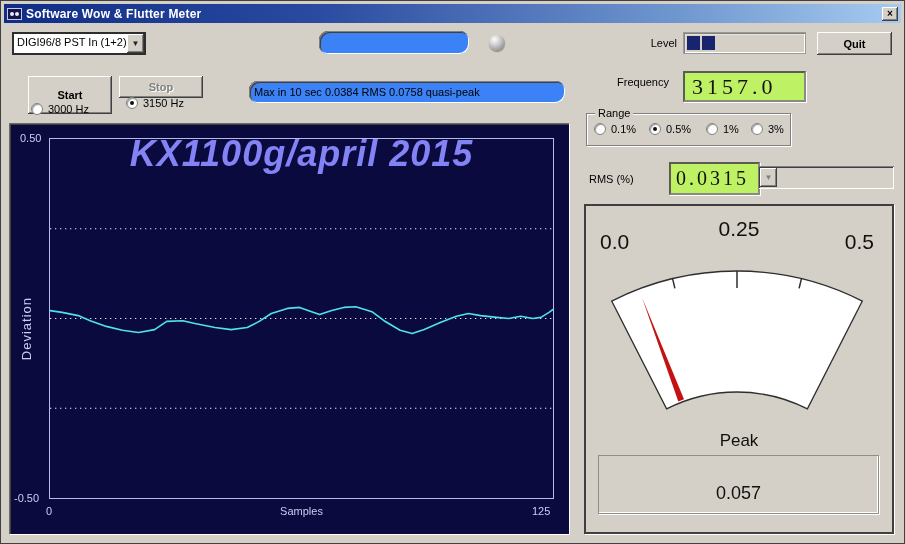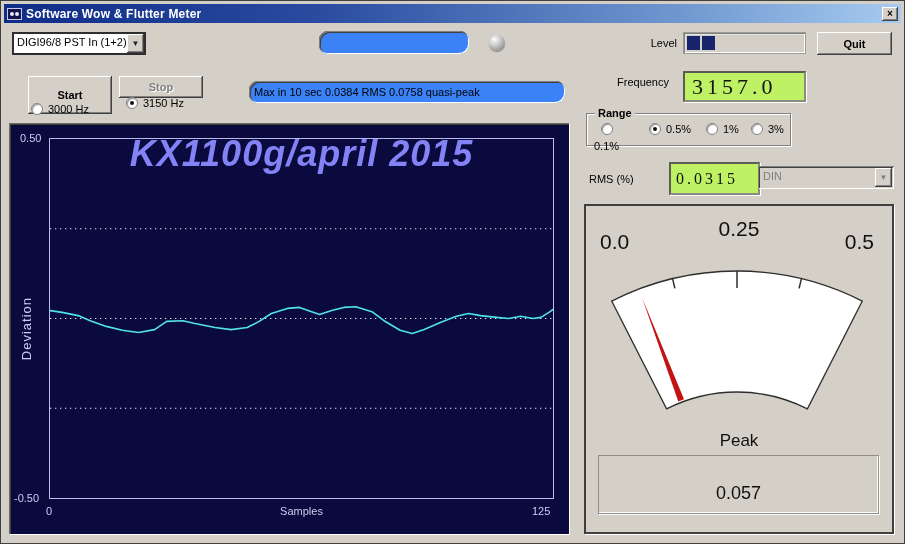--- a/index.html
+++ b/index.html
@@ -67,21 +67,21 @@
   
   .levelbar { position:absolute; background:#d4d0c8;
               box-shadow:inset 1px 1px 0 #808080, inset -1px -1px 0 #ffffff, inset 2px 2px 0 #e6e4de;
               border:1px solid #9b9b93; display:flex; align-items:center; padding:3px; gap:2px; }
   .levelbar .seg { width:13px; height:14px; background:#18246e; }
 
   
   .groupbox { position:absolute; border:1px solid #808080;
               box-shadow:inset 1px 1px 0 #ffffff, 1px 1px 0 #ffffff; }
   .groupbox .caption { position:absolute; top:-7px; left:8px; background:#d4d0c8;
-              padding:0 3px; font-size:11px;font-weight:bold; }
+              padding:0 3px; font-size:11px; }
 
   
   .chart-panel { position:absolute; left:8px; top:122px; width:560px; height:411px;
                  background:#0a0a3e;
                  box-shadow:inset 1px 1px 0 #6b6b66, inset 2px 2px 0 #3f3f3b, 1px 1px 0 #ffffff; }
   .plot-area { position:absolute; left:40px; top:15px; width:505px; height:361px;
                border:1px solid #b9b9ee; }
   .chart-title { position:absolute; left:40px; top:10px; width:505px; text-align:center;
                  font-size:36px; font-weight:bold; font-style:italic; color:#8383f6;
                  letter-spacing:1px; white-space:nowrap; }
@@ -149,41 +149,40 @@
   <div class="sunken" style="position:absolute; left:248px; top:80px; width:316px; height:22px; display:flex; align-items:center;">
     <span class="lbl" style="padding-left:5px; white-space:nowrap;">Max in 10 sec 0.0384 RMS 0.0758 quasi-peak</span>
   </div>
 
   <div class="lbl" style="position:absolute; left:598px; top:75px; width:70px; text-align:right;">Frequency</div>
   <div class="display" style="left:682px; top:70px; width:123px; height:31px; font-size:22px; letter-spacing:4px; padding-left:7px;">3157.0</div>
 
   <div class="groupbox" style="left:585px; top:112px; width:205px; height:33px;">
     <span class="caption">Range</span>
   </div>
-  <div class="radio" style="left:593px; top:122px;flex-direction:column;">
+  <div class="radio" style="left:593px; top:122px;">
     <span class="dot"></span>
     <span>0.1%</span>
   </div>
   <div class="radio checked" style="left:648px; top:122px;">
     <span class="dot"></span>
     <span>0.5%</span>
   </div>
   <div class="radio" style="left:705px; top:122px;">
     <span class="dot"></span>
     <span>1%</span>
   </div>
   <div class="radio" style="left:750px; top:122px;">
     <span class="dot"></span>
     <span>3%</span>
   </div>
 
   <div class="lbl" style="position:absolute; left:588px; top:172px; width:60px; text-align:left;">RMS (%)</div>
-  <div class="display" style="left:668px; top:161px; width:91px; height:33px; font-size:16px; letter-spacing:3px; padding-left:5px;">0.0315</div>
+  <div class="display" style="left:668px; top:161px; width:91px; height:33px; font-size:20px; letter-spacing:3px; padding-left:5px;">0.0315</div>
   <div class="combo disabled" style="left:757px; top:165px; width:136px; height:23px;">
-    <div class="combo-text">DIN</div>
     <div class="combo-arrow raised">▼</div>
   </div>
 
   <div class="chart-panel">
     <div class="ylabel-rot">
       <span>Deviation</span>
     </div>
     <div class="axis-lbl" style="left:11px; top:9px;">0.50</div>
     <div class="axis-lbl" style="left:5px; top:369px;">-0.50</div>
     <div class="chart-title">KX1100g/april 2015</div>

